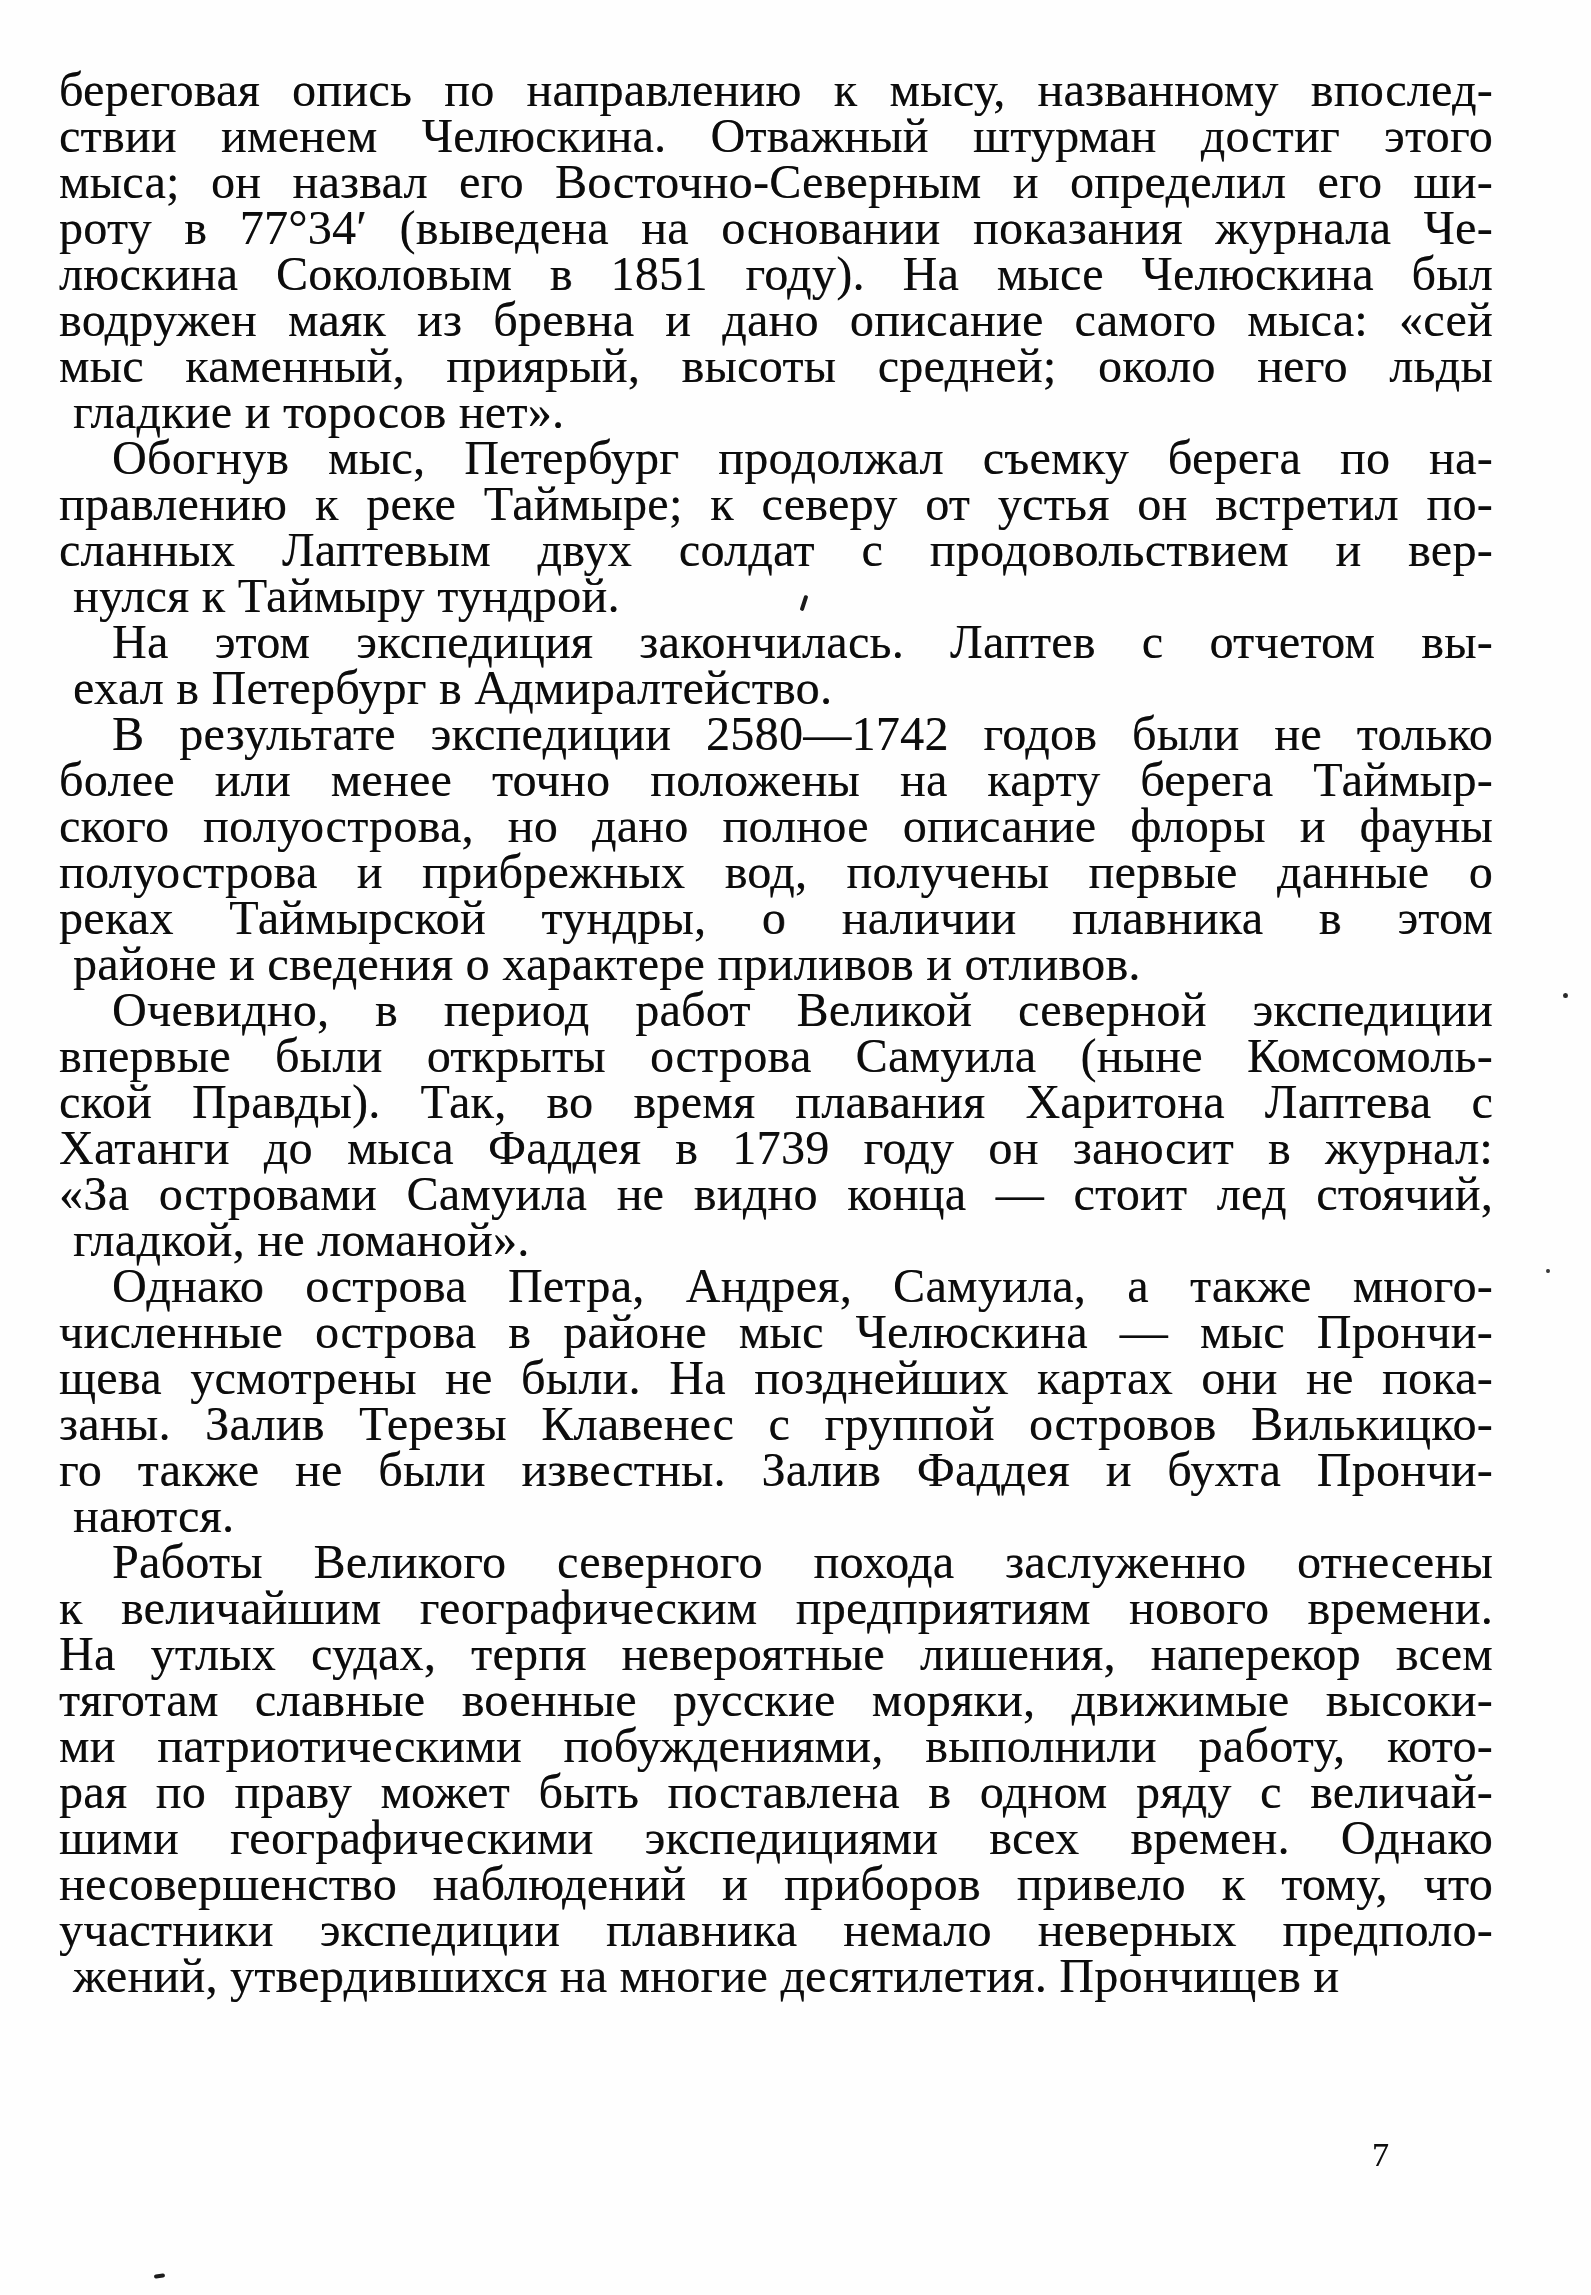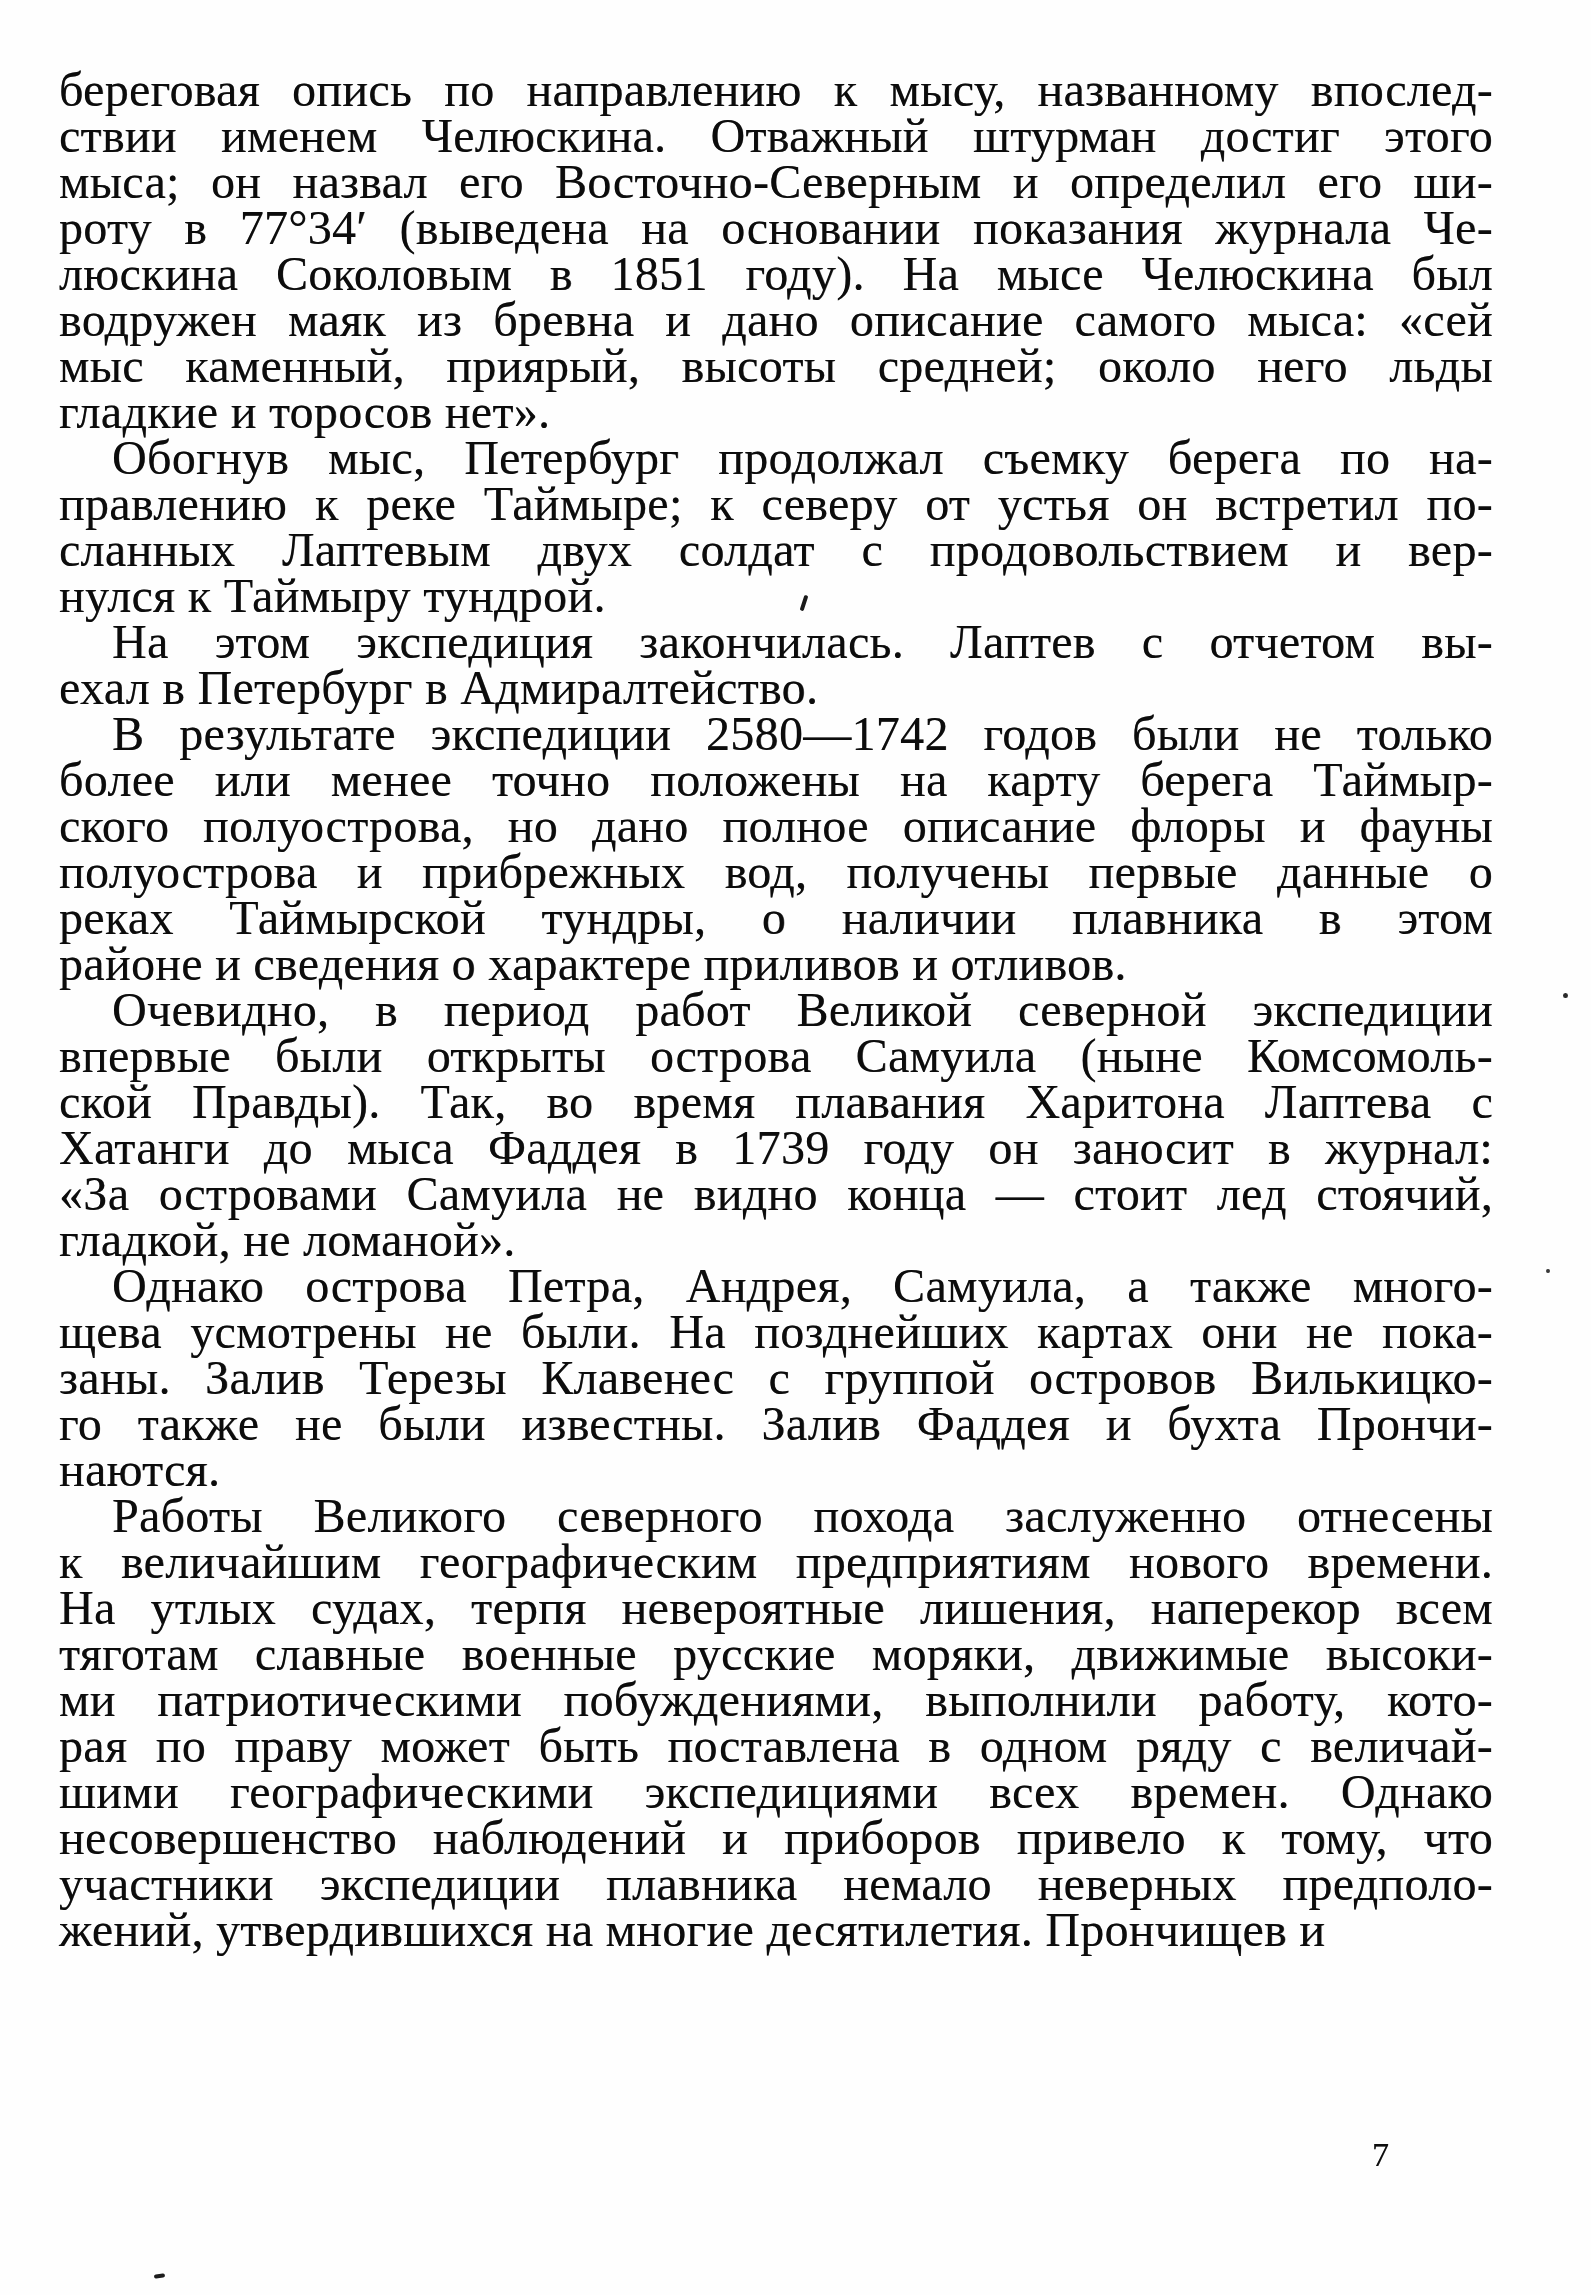--- a/index.html
+++ b/index.html
@@ -33,20 +33,21 @@
     text-align-last: justify;
     letter-spacing: 0.3px;
     text-shadow: 0.3px 0.2px 0 rgba(10,10,10,0.55);
     white-space: normal;
   }
   .para.indent .line.first {
     text-indent: 53px;
   }
   .para .line.last {
     text-align-last: left;
+    margin-left: 14px;
   }
   .page-number {
     position: absolute;
     left: 1372px;
     top: 2138px;
     font-size: 34px;
     line-height: 34px;
     text-shadow: 0.3px 0.2px 0 rgba(10,10,10,0.55);
   }
   .speck {
@@ -95,20 +96,21 @@
       <div class="para indent">
         <div class="line first">Очевидно, в период работ Великой северной экспедиции</div>
         <div class="line">впервые были открыты острова Самуила (ныне Комсомоль-</div>
         <div class="line">ской Правды). Так, во время плавания Харитона Лаптева с</div>
         <div class="line">Хатанги до мыса Фаддея в 1739 году он заносит в журнал:</div>
         <div class="line">«За островами Самуила не видно конца — стоит лед стоячий,</div>
         <div class="line last">гладкой, не ломаной».</div>
       </div>
       <div class="para indent">
         <div class="line first">Однако острова Петра, Андрея, Самуила, а также много-</div>
+        <div class="line">численные острова в районе мыс Челюскина — мыс Прончи-</div>
         <div class="line">щева усмотрены не были. На позднейших картах они не пока-</div>
         <div class="line">заны. Залив Терезы Клавенес с группой островов Вилькицко-</div>
         <div class="line">го также не были известны. Залив Фаддея и бухта Прончи-</div>
         <div class="line last">наются.</div>
       </div>
       <div class="para indent">
         <div class="line first">Работы Великого северного похода заслуженно отнесены</div>
         <div class="line">к величайшим географическим предприятиям нового времени.</div>
         <div class="line">На утлых судах, терпя невероятные лишения, наперекор всем</div>
         <div class="line">тяготам славные военные русские моряки, движимые высоки-</div>

